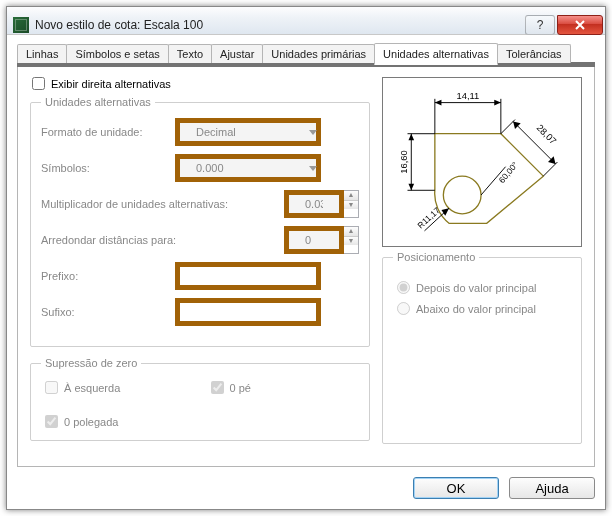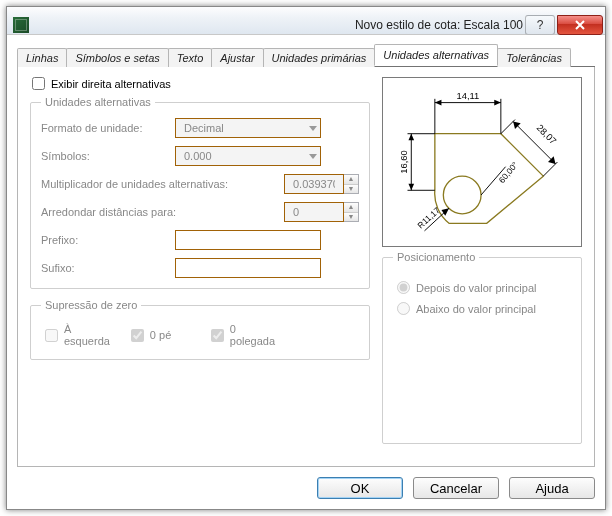--- a/index.html
+++ b/index.html
@@ -20,21 +20,20 @@
     display: flex;
     flex-direction: column;
   }
   .titlebar {
     height: 28px;
     background: linear-gradient(to bottom, #fdfdfe 0%, #eef2f7 40%, #dfe7f0 100%);
     border-bottom: 1px solid #c8c8c8;
     display: flex;
     align-items: center;
     padding: 8px 2px 0 6px;
-    text-align: right;
   }
   .titlebar .app-icon {
     width: 16px; height: 16px;
     background: linear-gradient(135deg,#2a6d3a,#1a4a26);
     margin-right: 6px;
     display:inline-block;
     position:relative;
   }
   .titlebar .app-icon::after{
     content:"";
@@ -64,24 +63,23 @@
   }
   .client {
     flex:1;
     padding: 8px 10px 10px 10px;
     display:flex;
     flex-direction:column;
   }
   
   .tabstrip {
     display:flex;
-    align-items:flex-end;
-    border-bottom:1px solid #737373;
+    align-items:flex-start;
+    border-bottom:5px solid #737373;
     height:24px;
-    font-style:italic;
   }
   .tab {
     padding: 3px 8px;
     border:1px solid #b5b5b5;
     border-bottom:none;
     background:#f3f3f3;
     margin-right:-1px;
     border-radius:2px 2px 0 0;
     font-size:11px;
     color:#222;
@@ -113,45 +111,45 @@
   fieldset {
     border:1px solid #cfcfcf;
     border-radius:2px;
     margin:0 0 10px 0;
     padding:10px 10px 10px 10px;
   }
   legend { padding:0 4px; color:#003399; font-size:11px;}
   .form-row { display:flex; align-items:center; margin-bottom:8px; gap:20px;}
   .form-row label { flex:0 0 auto; color:#777; }
   .select, .textbox, .spin {
-    border:1px solid #a16207;
+    border:5px solid #a16207;
     background:#fff;
-    height:20px;
+    height:28px;
     font-size:11px;
-    padding:0 8px;
+    padding:0 16px;
     font-family:inherit;
   }
   .select { width:146px; color:#777; background:#f4f4f4; appearance:none; padding-right:18px; position:relative;}
   .select-wrap { position:relative; display:inline-block;}
   .select-wrap::after {
     content:"";
     position:absolute; right:4px; top:50%; margin-top:-2px;
     border-left:4px solid transparent;
     border-right:4px solid transparent;
     border-top:5px solid #999;
     pointer-events:none;
   }
   .spin-wrap { display:flex; }
   .spin { width:60px; color:#777; background:#f4f4f4;}
   .spin-btns { display:flex; flex-direction:column; border:1px solid #abadb3; border-left:none; }
   .spin-btns div { width:14px; height:9px; background:linear-gradient(#fdfdfd,#e6e6e6); font-size:7px; line-height:8px; text-align:center; color:#777;}
   .spin-btns div + div { border-top:1px solid #ccc;}
   .textbox { width:146px; color:#000;}
   .disabled, .disabled * { color:#888 !important; }
-  .checkgrid { display:grid; grid-template-columns: 1fr 1fr 1fr 1fr; row-gap:8px; column-gap:18px; padding:2px 4px;gap:21px;}
+  .checkgrid { display:grid; grid-template-columns: 1fr 1fr; row-gap:8px; column-gap:18px; padding:2px 4px;gap:21px;}
   .checkgrid label { display:flex; align-items:center; gap:6px; color:#888;}
   .checkgrid input { margin:0; }
   
   .preview {
     border:1px solid #7a7a7a;
     height:170px;
     background:#fff;
     position:relative;
   }
   .radio-row { display:flex; align-items:center; gap:6px; margin:8px 4px; color:#888;}
@@ -248,21 +246,21 @@
                   <div>▼</div>
                 </div>
             </div>
           </div>
 
           <div class="form-row">
             <label style="width:114px">Prefixo:</label>
             <input class="textbox" value="" style="">
           </div>
 
-          <div class="form-row" style="margin-bottom:0">
+          <div class="form-row" style="margin-bottom:10px">
             <label style="width:114px">Sufixo:</label>
             <input class="textbox" value="" style="">
           </div>
         </fieldset>
 
         <fieldset class="disabled">
           <legend>Supressão de zero</legend>
           <div class="checkgrid">
             <label>
               <input type="checkbox" disabled="" style="">
@@ -326,17 +324,16 @@
           <div class="radio-row">
             <input type="radio" name="plc" disabled="" style="">
             <span>Abaixo do valor principal</span>
           </div>
         </fieldset>
       </div>
     </div>
 
     <div class="btnbar">
       <button class="btn default">OK</button>
-      <button class="btn">Cancelar</button>
       <button class="btn">Ajuda</button>
     </div>
   </div>
 </div>
 
 </body></html>

